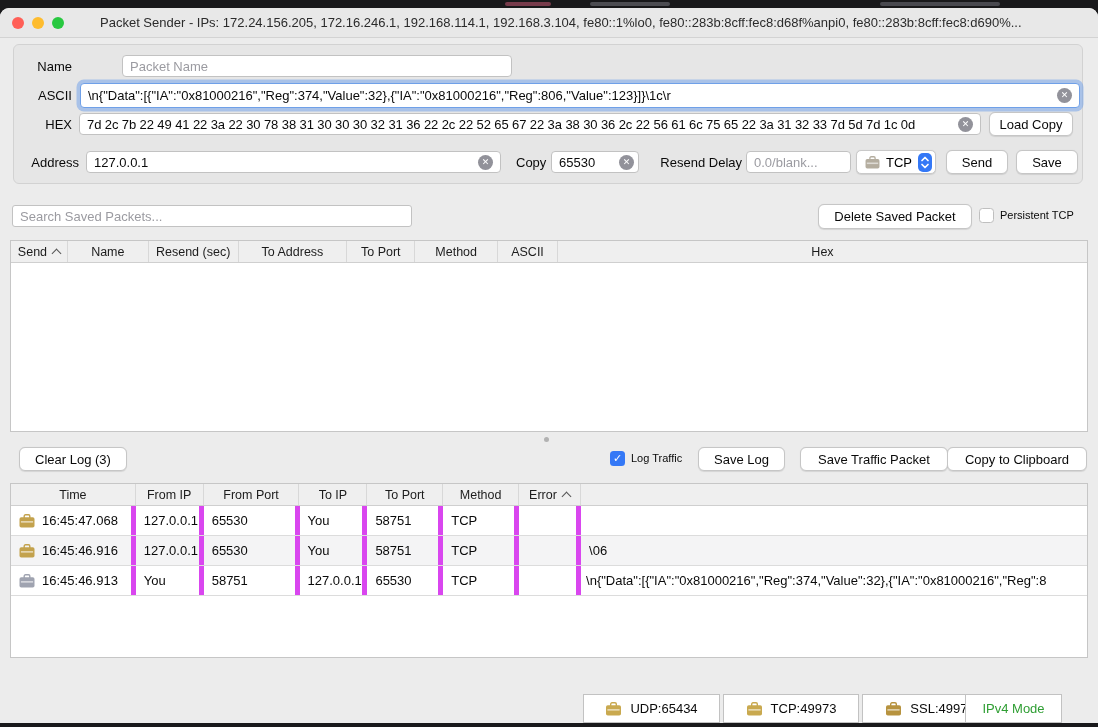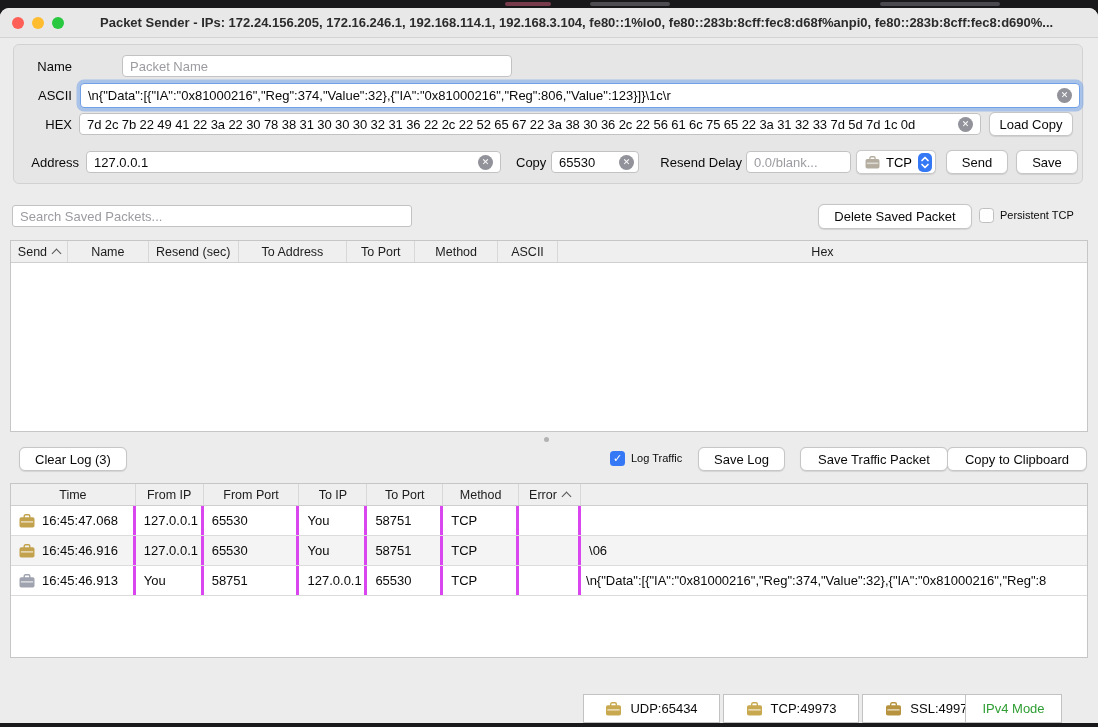--- a/index.html
+++ b/index.html
@@ -4,21 +4,21 @@
 <style>
   html,body{margin:0;padding:0}
   body{width:1098px;height:727px;background:#19191b;position:relative;overflow:hidden;
        font-family:"Liberation Sans","DejaVu Sans",sans-serif;-webkit-font-smoothing:antialiased}
   .abs{position:absolute}
   .window{position:absolute;left:0;top:8px;width:1098px;height:715px;background:#ececec;
           border-radius:9px 9px 0 0;overflow:hidden}
   .titlebar{position:absolute;left:0;top:0;width:100%;height:30px;background:#e8e8e8;
             border-bottom:1px solid #d3d3d3;display:flex;align-items:center;box-sizing:border-box;padding-left:12px}
   .light{width:12px;height:12px;border-radius:50%;margin-right:8px}
-  .title{font-size:13px;font-weight:bold;color:#2b2b2b;margin-left:28px;white-space:nowrap;overflow:hidden}
+  .title{font-size:13px;font-weight:normal;color:#2b2b2b;margin-left:28px;white-space:nowrap;overflow:hidden}
   .formbox{position:absolute;left:13px;top:36px;width:1070px;height:140px;background:#e6e6e6;
            border:1px solid #d2d2d2;border-radius:6px;box-sizing:border-box}
   .lbl{position:absolute;font-size:13px;color:#0a0a0a;text-align:right;white-space:nowrap}
   .input{position:absolute;background:#fff;border:1px solid #c2c2c2;border-radius:4px;font-size:13px;
          padding:0 7px;box-sizing:border-box;color:#0a0a0a;font-family:inherit;outline:none}
   input::placeholder{color:#9b9ba1;opacity:1}
   .focusring{border:1.5px solid #6fa0e8;box-shadow:0 0 0 3.5px rgba(96,150,235,.45)}
   .btn{position:absolute;background:#ffffff;border:1px solid #c6c6c6;border-radius:6px;font-size:13px;
        color:#0a0a0a;display:flex;align-items:center;justify-content:center;box-sizing:border-box;
        font-family:inherit;box-shadow:0 .5px 1px rgba(0,0,0,.10);white-space:nowrap}
@@ -30,21 +30,21 @@
   .chklbl{position:absolute;font-size:11px;color:#0a0a0a;white-space:nowrap}
   .caret-up{display:inline-block;width:6px;height:6px;border-left:1.7px solid #555;border-top:1.7px solid #555;
             transform:rotate(45deg);margin-left:6px;position:relative;top:2px}
   .tbl{position:absolute;background:#fff;border:1px solid #c6c6c6;box-sizing:border-box;overflow:hidden}
   .thead{display:flex;background:#efefef;border-bottom:1px solid #cfcfcf;height:22px;box-sizing:border-box}
   .th{display:flex;align-items:center;justify-content:center;font-size:12.5px;color:#1c1c1c;
       border-right:1px solid #d8d8d8;box-sizing:border-box;height:100%;overflow:hidden;white-space:nowrap}
   .th:last-child{border-right:none}
   .trow{display:flex;height:30px;border-bottom:1px solid #dcdcdc;box-sizing:border-box;background:#fff}
   .trow.alt{background:#f4f4f5}
-  .td{display:flex;align-items:center;font-size:13px;color:#0a0a0a;border-right:3px solid #d946ef;
+  .td{display:flex;align-items:center;font-size:13px;color:#0a0a0a;border-right:5px solid #d946ef;
       box-sizing:border-box;padding:0 8px;overflow:hidden;white-space:nowrap;height:100%}
   .td:last-child{border-right:none}
   .popup{position:absolute;background:#fff;border:1px solid #c9c9c9;border-radius:5px;display:flex;
          align-items:center;box-sizing:border-box;padding:0 3px 0 8px;gap:6px;box-shadow:0 .5px 1px rgba(0,0,0,.10)}
   .popup-chev{width:19px;height:19px;border-radius:5px;background:#3478f6;margin-left:auto;
               display:flex;align-items:center;justify-content:center}
   .seg{position:absolute;height:29px;background:#fff;border:1px solid #c2c2c2;display:flex;align-items:center;
        justify-content:center;gap:8px;font-size:13px;color:#0a0a0a;box-sizing:border-box}
   .dot{position:absolute;width:5px;height:5px;border-radius:50%;background:#b2b2b2}
   .bc{flex:0 0 auto}

